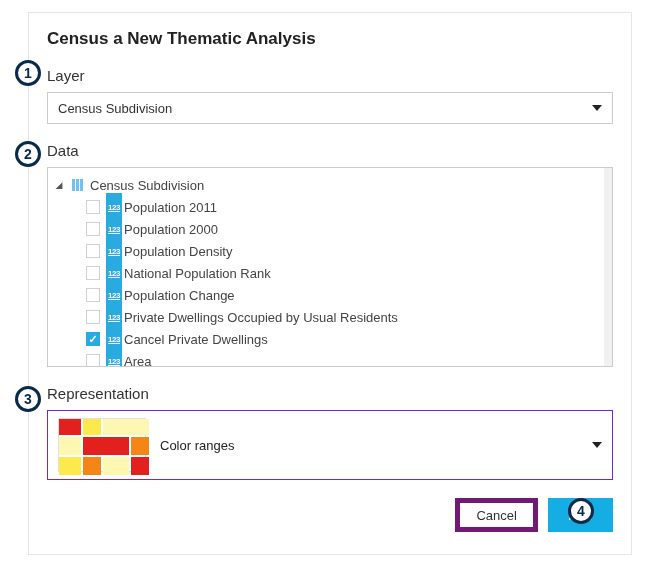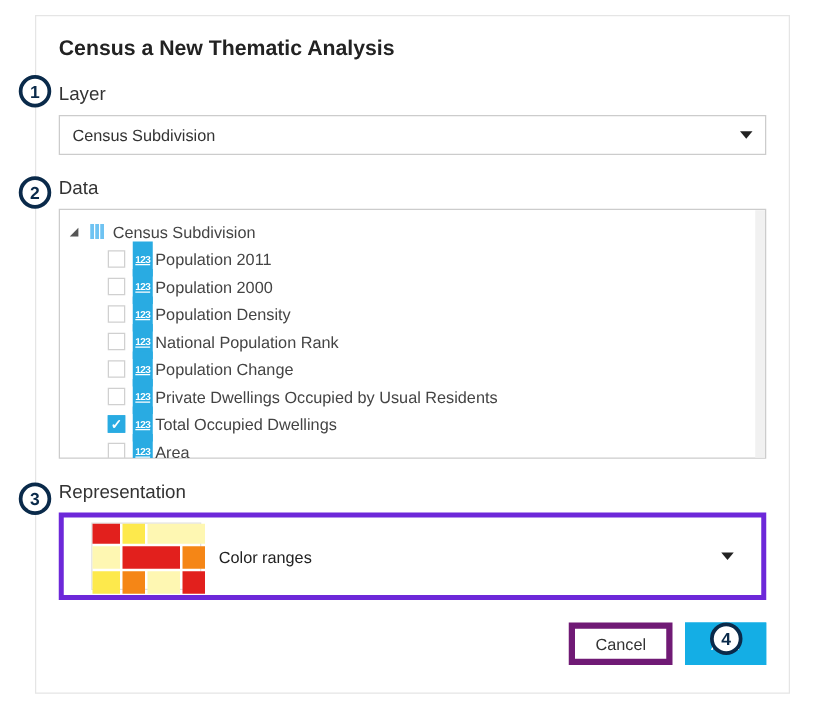--- a/index.html
+++ b/index.html
@@ -123,25 +123,25 @@
     background: #29abe2;
     border-color: #29abe2;
     color: #fff;
     font-size: 11px;
     font-weight: 700;
   }
   .tree-label {
     color: #444;
   }
   .rep-box {
-    border: 4px solid #6d28d9;
+    border: 1px solid #6d28d9;
     height: 70px;
     display: flex;
     align-items: center;
-    padding: 6px 22px;
+    padding: 6px 10px;
     cursor: pointer;
     margin-bottom: 18px;
   }
   .rep-thumb {
     width: 88px;
     height: 54px;
     border: 1px solid #e0e0e0;
     margin-right: 14px;
     display: grid;
     grid-template-columns: 22px 18px 26px 18px;
@@ -252,21 +252,21 @@
         <div class="tree-row">
           <span class="spacer" style="width:34px"></span>
           <span class="chk"></span>
           <span class="num-icon">123</span>
           <span class="tree-label">Private Dwellings Occupied by Usual Residents</span>
         </div>
         <div class="tree-row">
           <span class="spacer" style="width:34px"></span>
           <span class="chk checked">✓</span>
           <span class="num-icon">123</span>
-          <span class="tree-label">Total Occupied Dwellings</span>
+          <span class="tree-label">Cancel Private Dwellings</span>
         </div>
         <div class="tree-row">
           <span class="spacer" style="width:34px"></span>
           <span class="chk"></span>
           <span class="num-icon">123</span>
           <span class="tree-label">Area</span>
         </div>
       </div>
 
   </div>

